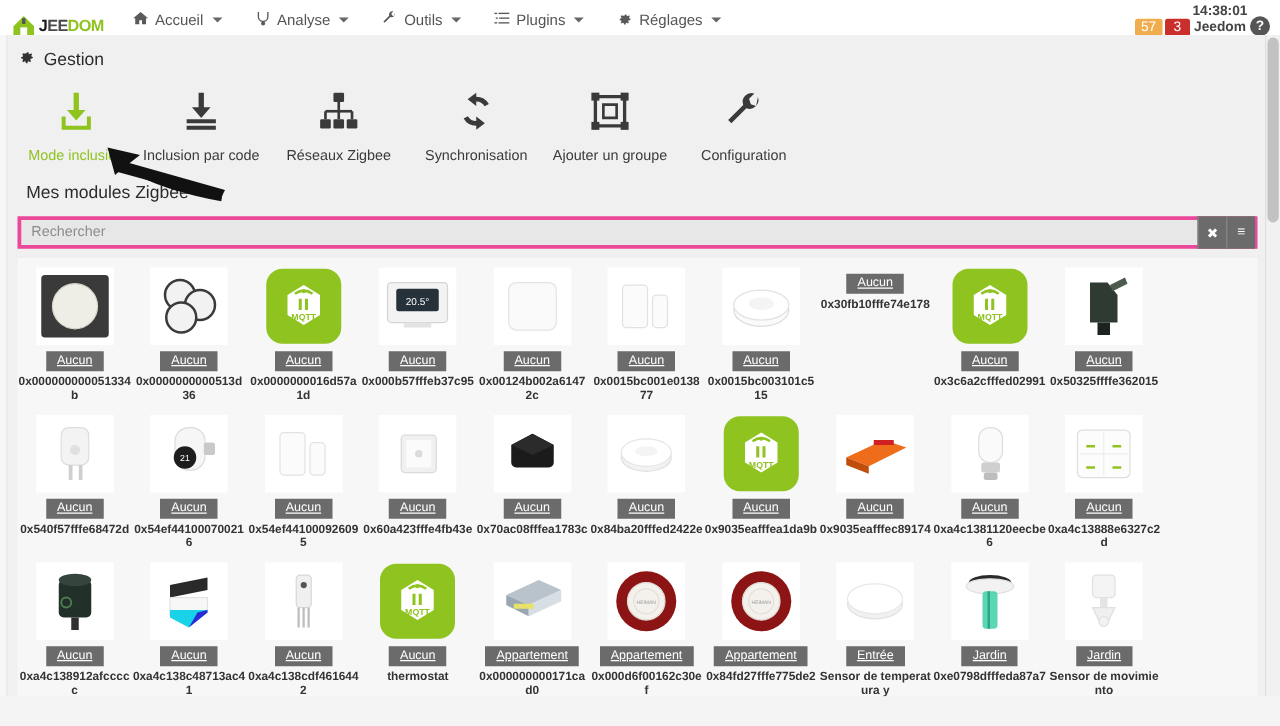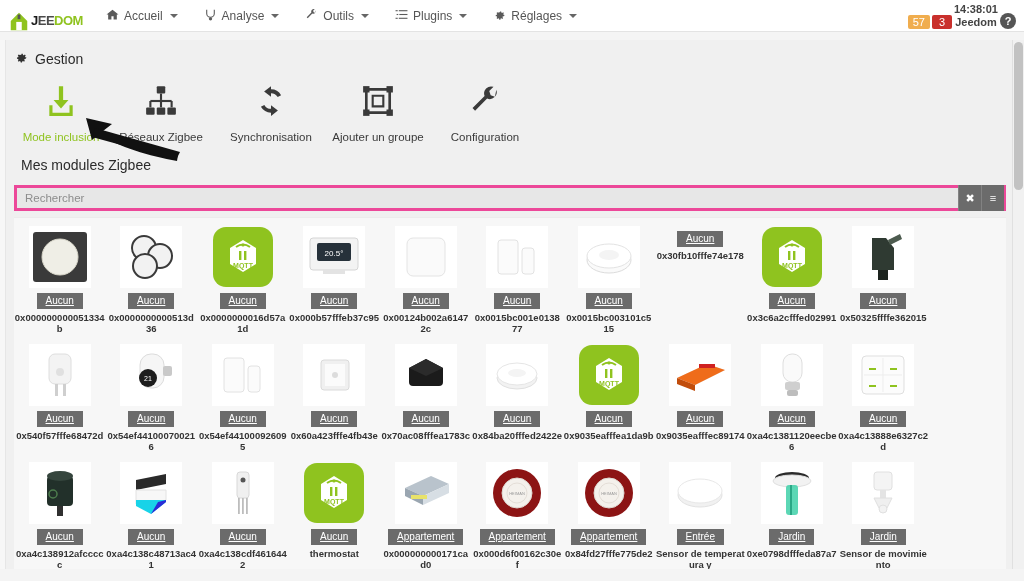--- a/index.html
+++ b/index.html
@@ -83,21 +83,21 @@
   #help-icon {
     width:16px;height:16px;border-radius:50%;
     background:#555;color:#fff;
     font-size:11px;font-weight:bold;
     display:flex;align-items:center;justify-content:center;
     cursor:pointer;
   }
 
   
   #page {
-    position:absolute; top:40px; left:0;
+    position:absolute; top:28px; left:0;
     width:1024px; height:529px;
     background:#f0f0f0;
     overflow:hidden;
   }
 
   
   #leftrail {
     position:absolute; left:0; top:0; width:6px; height:549px;
     background:#f7f7f7; border-right:1px solid #e6e6e6;
   }
@@ -347,20 +347,30 @@
       <div class="action accent">
         <span class="aicon">
           <svg viewBox="0 0 32 32">
               <path d="M14 2h4v13h5l-7 8-7-8h5z"></path>
               <path d="M5 20h3v7h16v-7h3v10H5z"></path>
             </svg>
         </span>
         <span class="alabel">Mode inclusion</span>
       </div>
 
+      <div class="action a-wide">
+        <span class="aicon">
+          <svg viewBox="0 0 32 32">
+              <path d="M14 2h4v11h5l-7 8-7-8h5z"></path>
+              <path d="M5 22h22v3H5z"></path>
+              <path d="M5 27h22v3H5z"></path>
+            </svg>
+        </span>
+        <span class="alabel">Inclusion par code</span>
+      </div>
 
       <div class="action a-wide">
         <span class="aicon">
           <svg viewBox="0 0 32 32">
             <rect x="12" y="2" width="8" height="7" rx="1"></rect>
             <rect x="2" y="22" width="8" height="7" rx="1"></rect>
             <rect x="12" y="22" width="8" height="7" rx="1"></rect>
             <rect x="22" y="22" width="8" height="7" rx="1"></rect>
             <rect x="15" y="9" width="2" height="6"></rect>
             <rect x="6" y="15" width="20" height="2"></rect>

